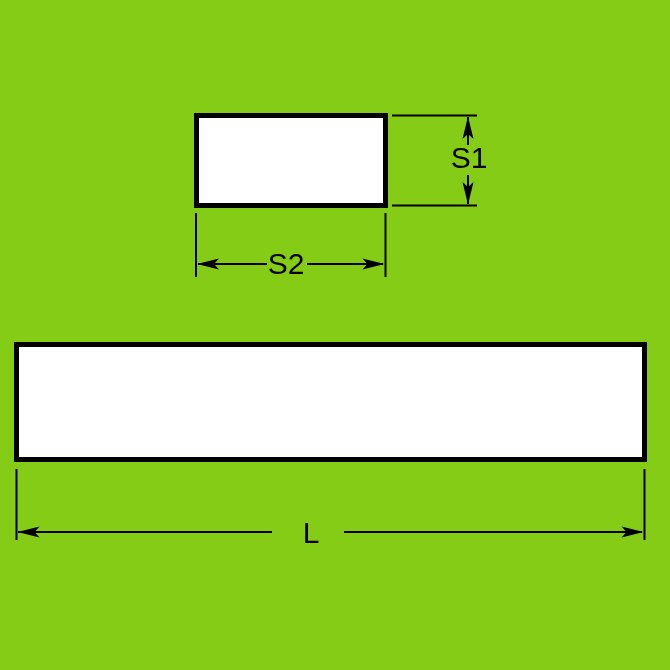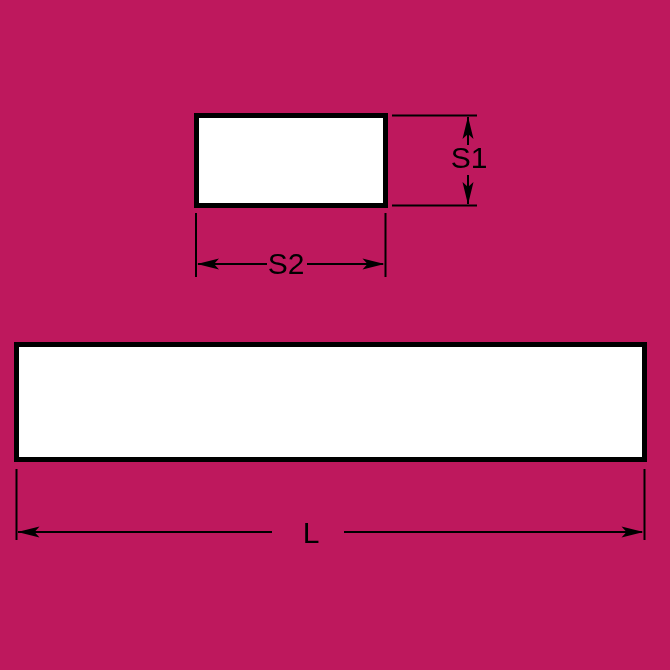--- a/index.html
+++ b/index.html
@@ -7,21 +7,21 @@
     padding: 0;
     width: 670px;
     height: 670px;
     background: #ffffff;
     overflow: hidden;
   }
   .canvas {
     position: relative;
     width: 670px;
     height: 670px;
-    background: #be185d;
+    background: #84cc16;
   }
   svg { display: block; }
   .outline-thick {
     fill: #ffffff;
     stroke: #000000;
     stroke-width: 5;
   }
   .line-thin {
     stroke: #000000;
     stroke-width: 2;

